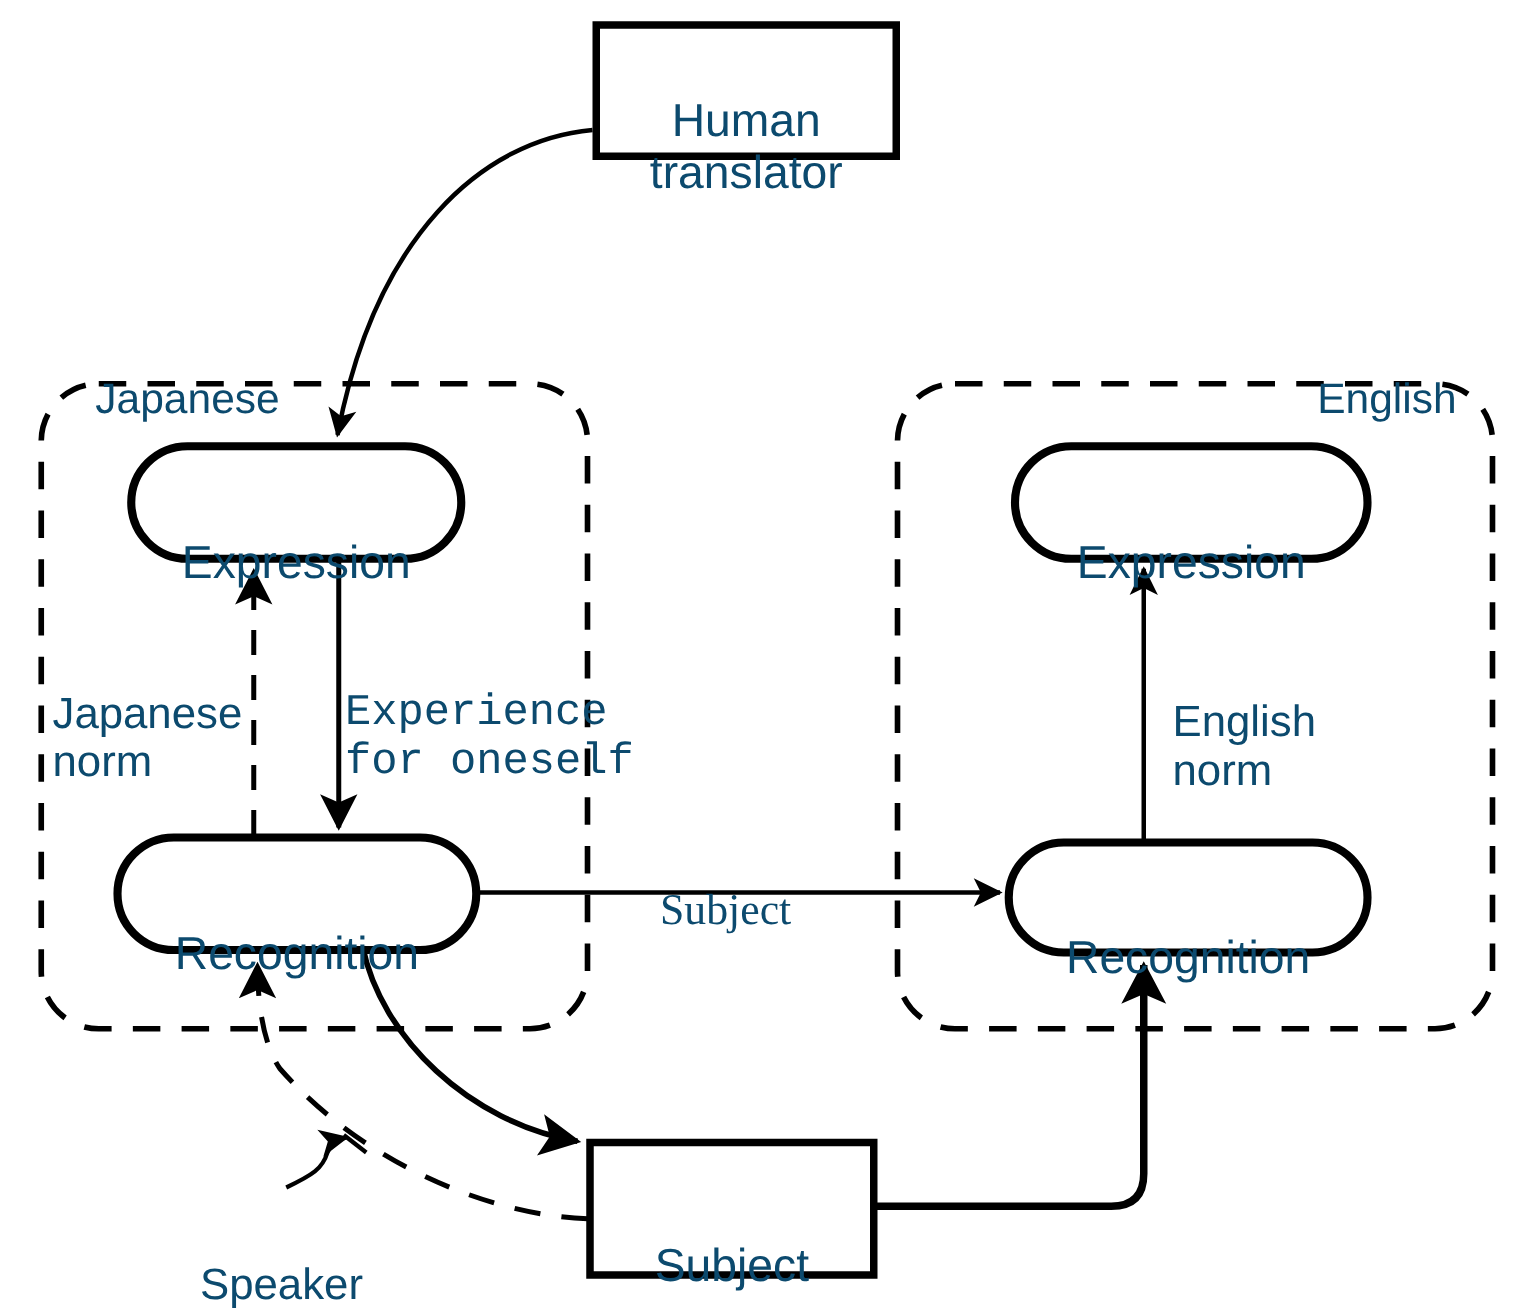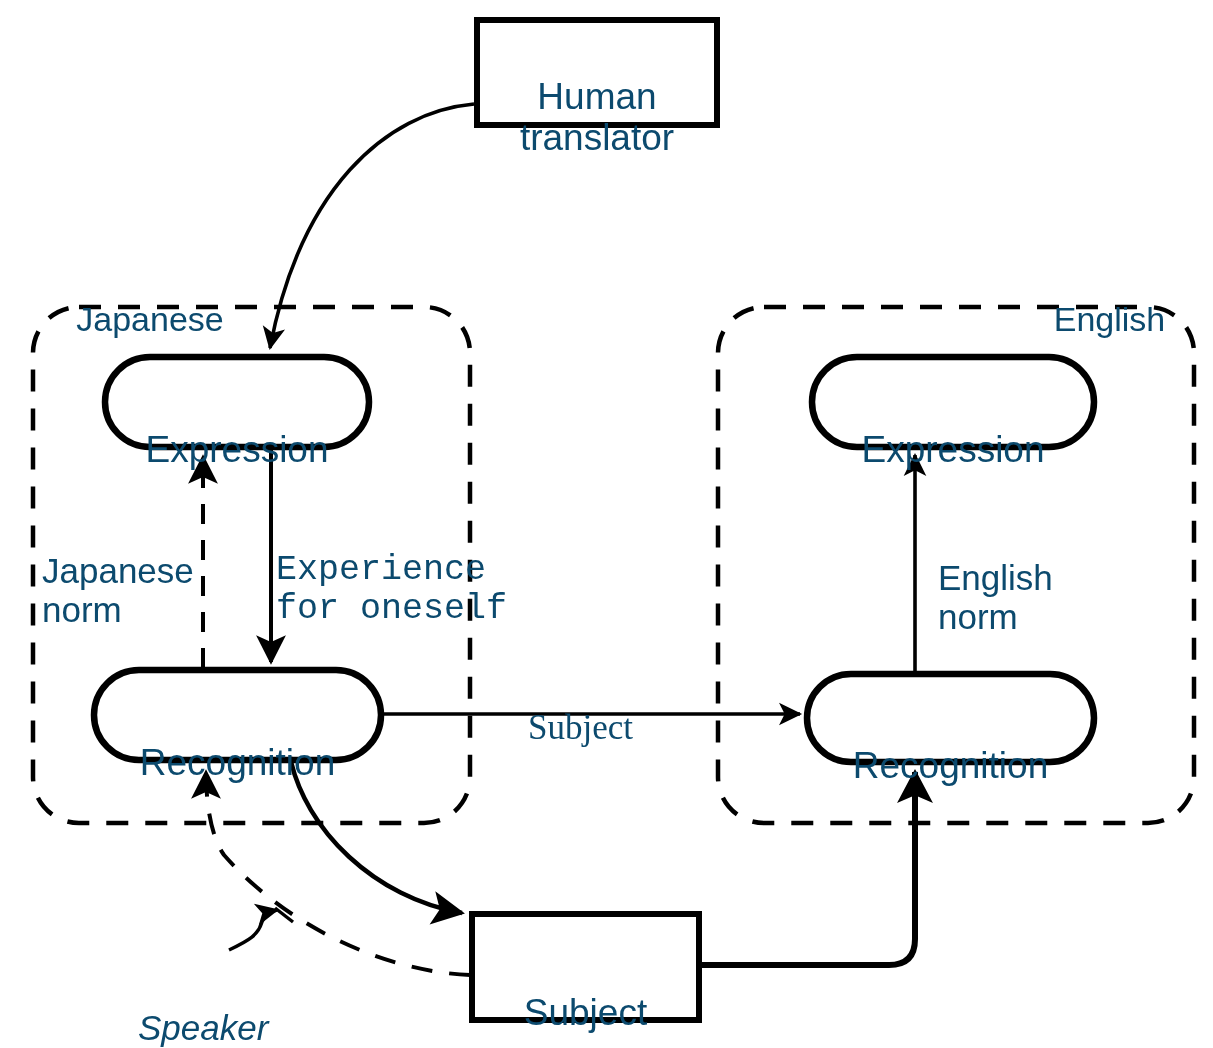--- a/index.html
+++ b/index.html
@@ -122,15 +122,15 @@
 norm</div>
 
   <div class="edge-label left-align" style="left: 276px; top: 503px; width: 210px; font-family: Liberation Mono, monospace;">Experience
 for oneself</div>
 
   <div class="edge-label" style="left: 488px; top: 660px; width: 185px; font-family: Liberation Serif, serif;">Subject</div>
 
   <div class="edge-label left-align" style="left: 938px; top: 510px; width: 180px;">English
 norm</div>
 
-  <div class="annotation-label left-align" style="left: 138px; top: 960px; width: 180px; font-style: italic;">Speaker</div>
+  <div class="annotation-label left-align" style="left: 160px; top: 960px; width: 180px;">Speaker</div>
 
 </div>
 
 </body></html>

